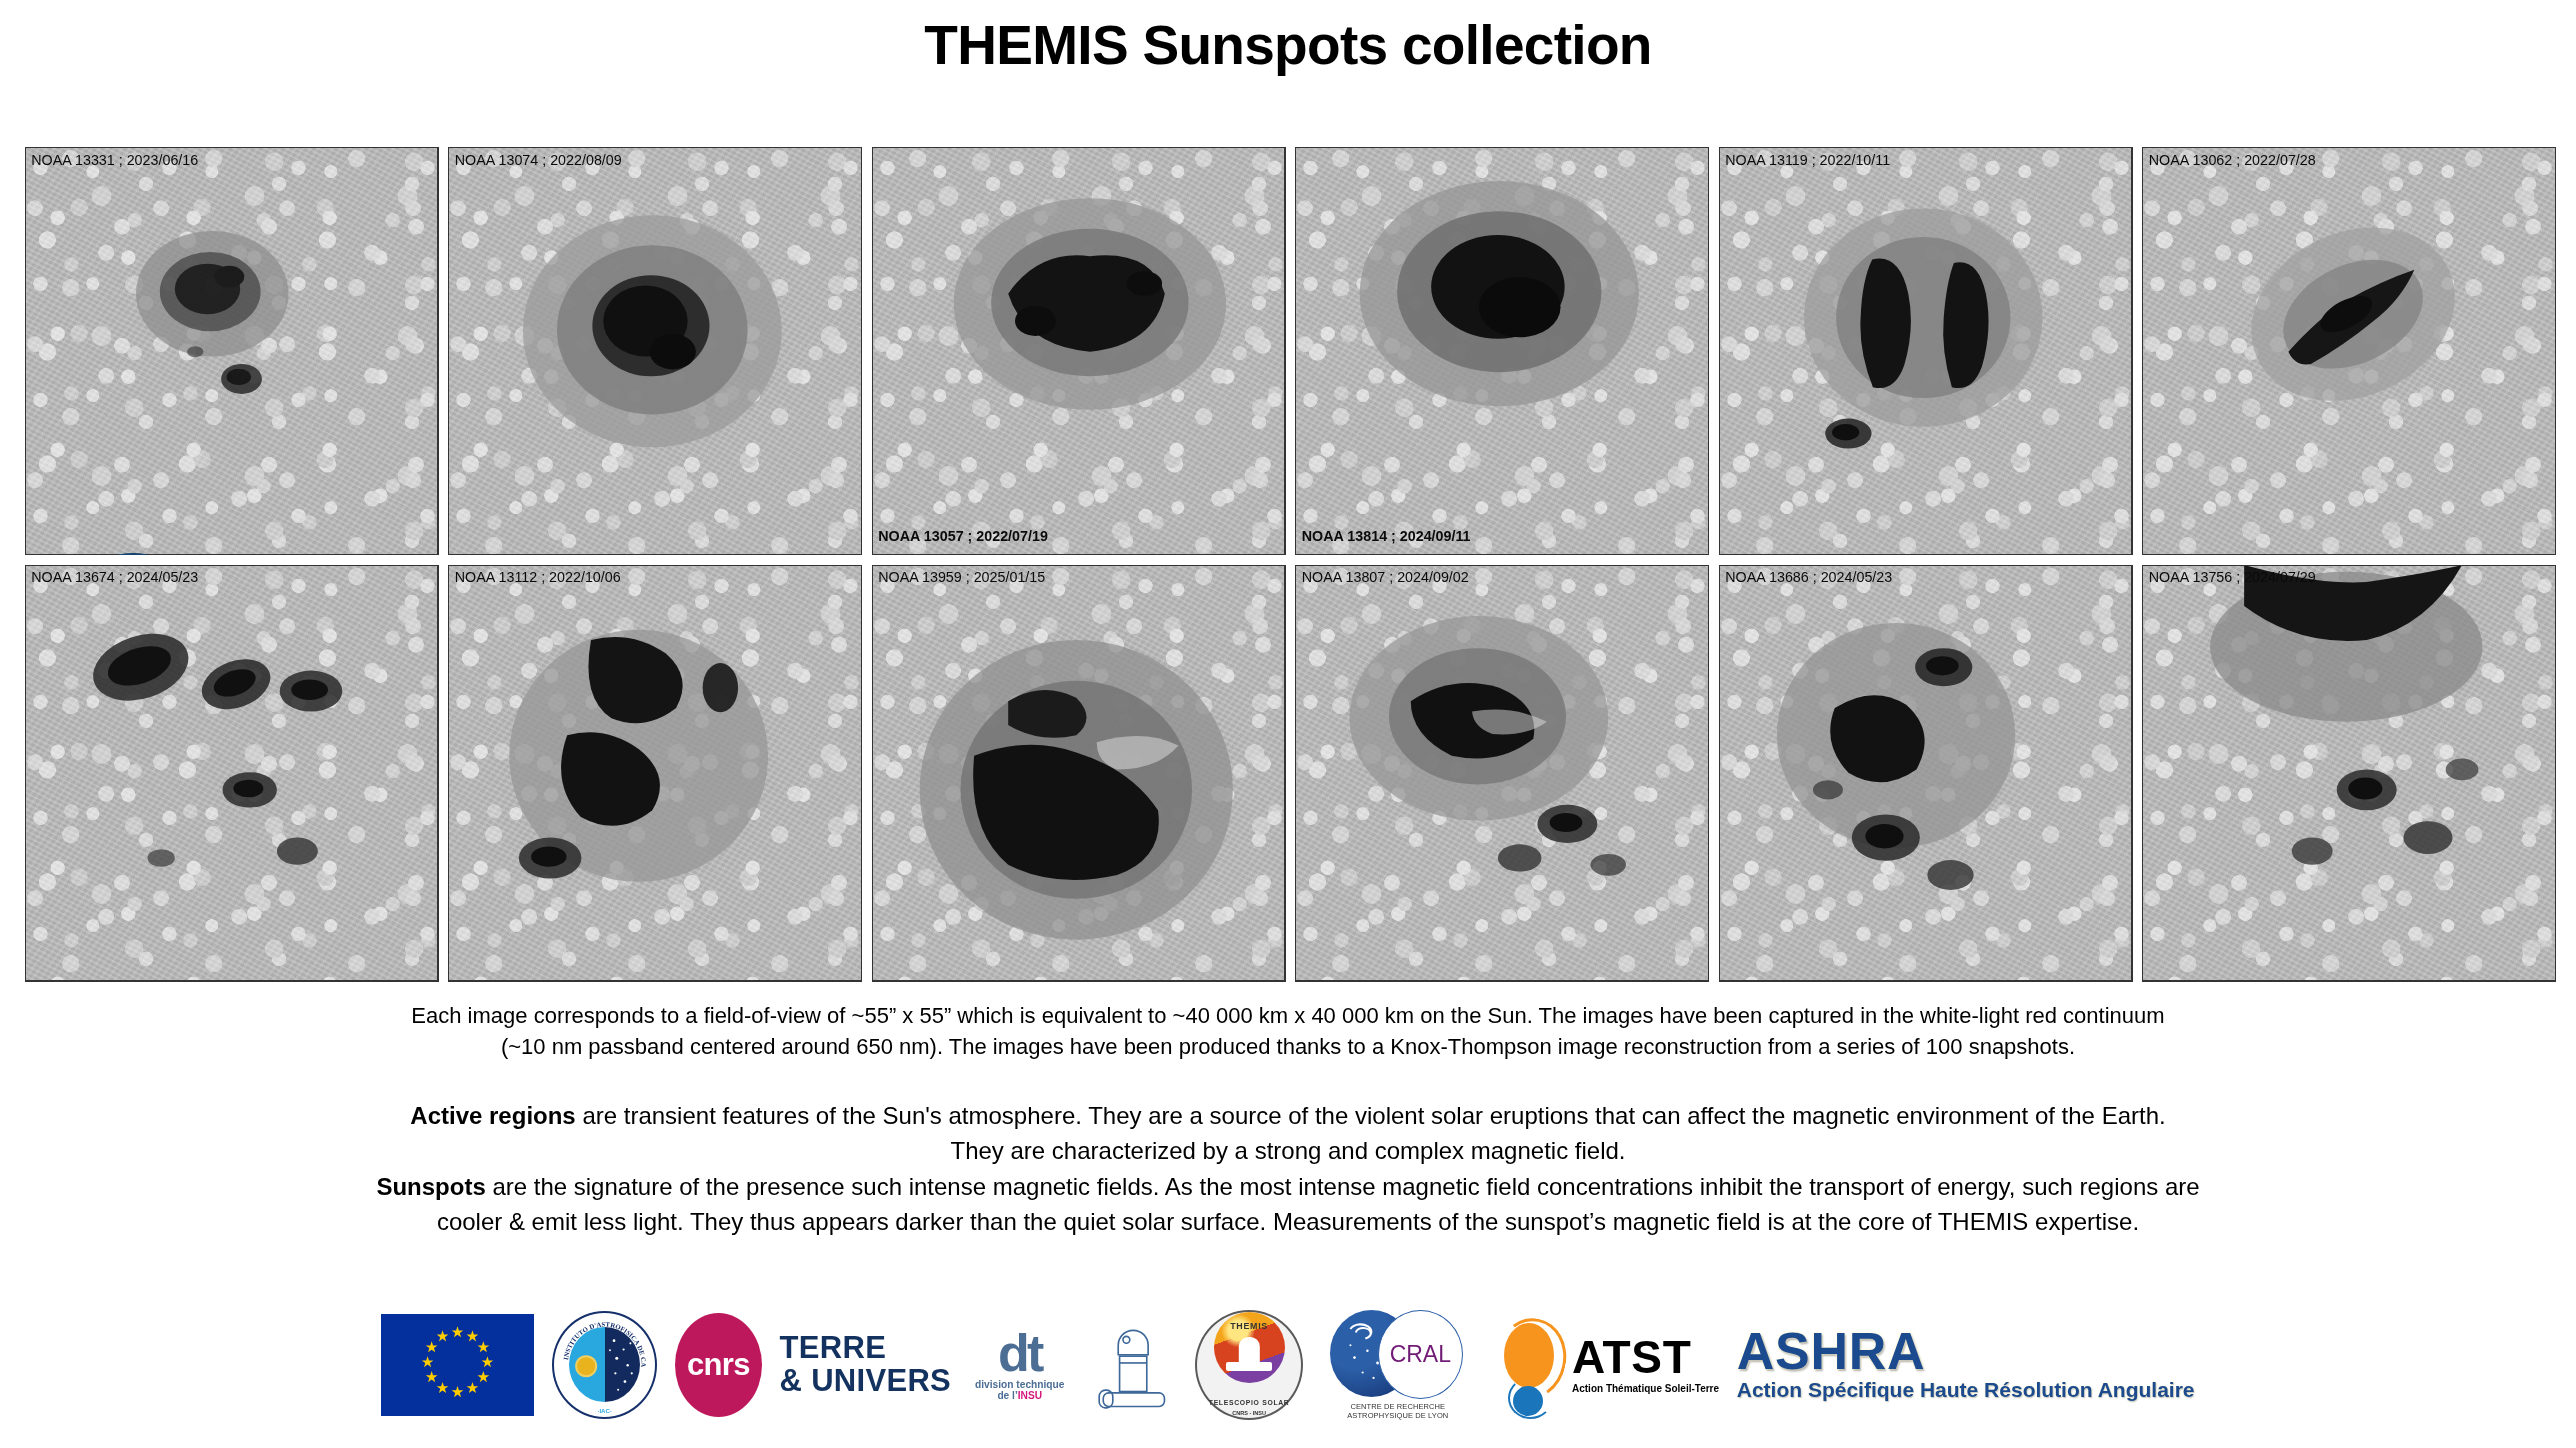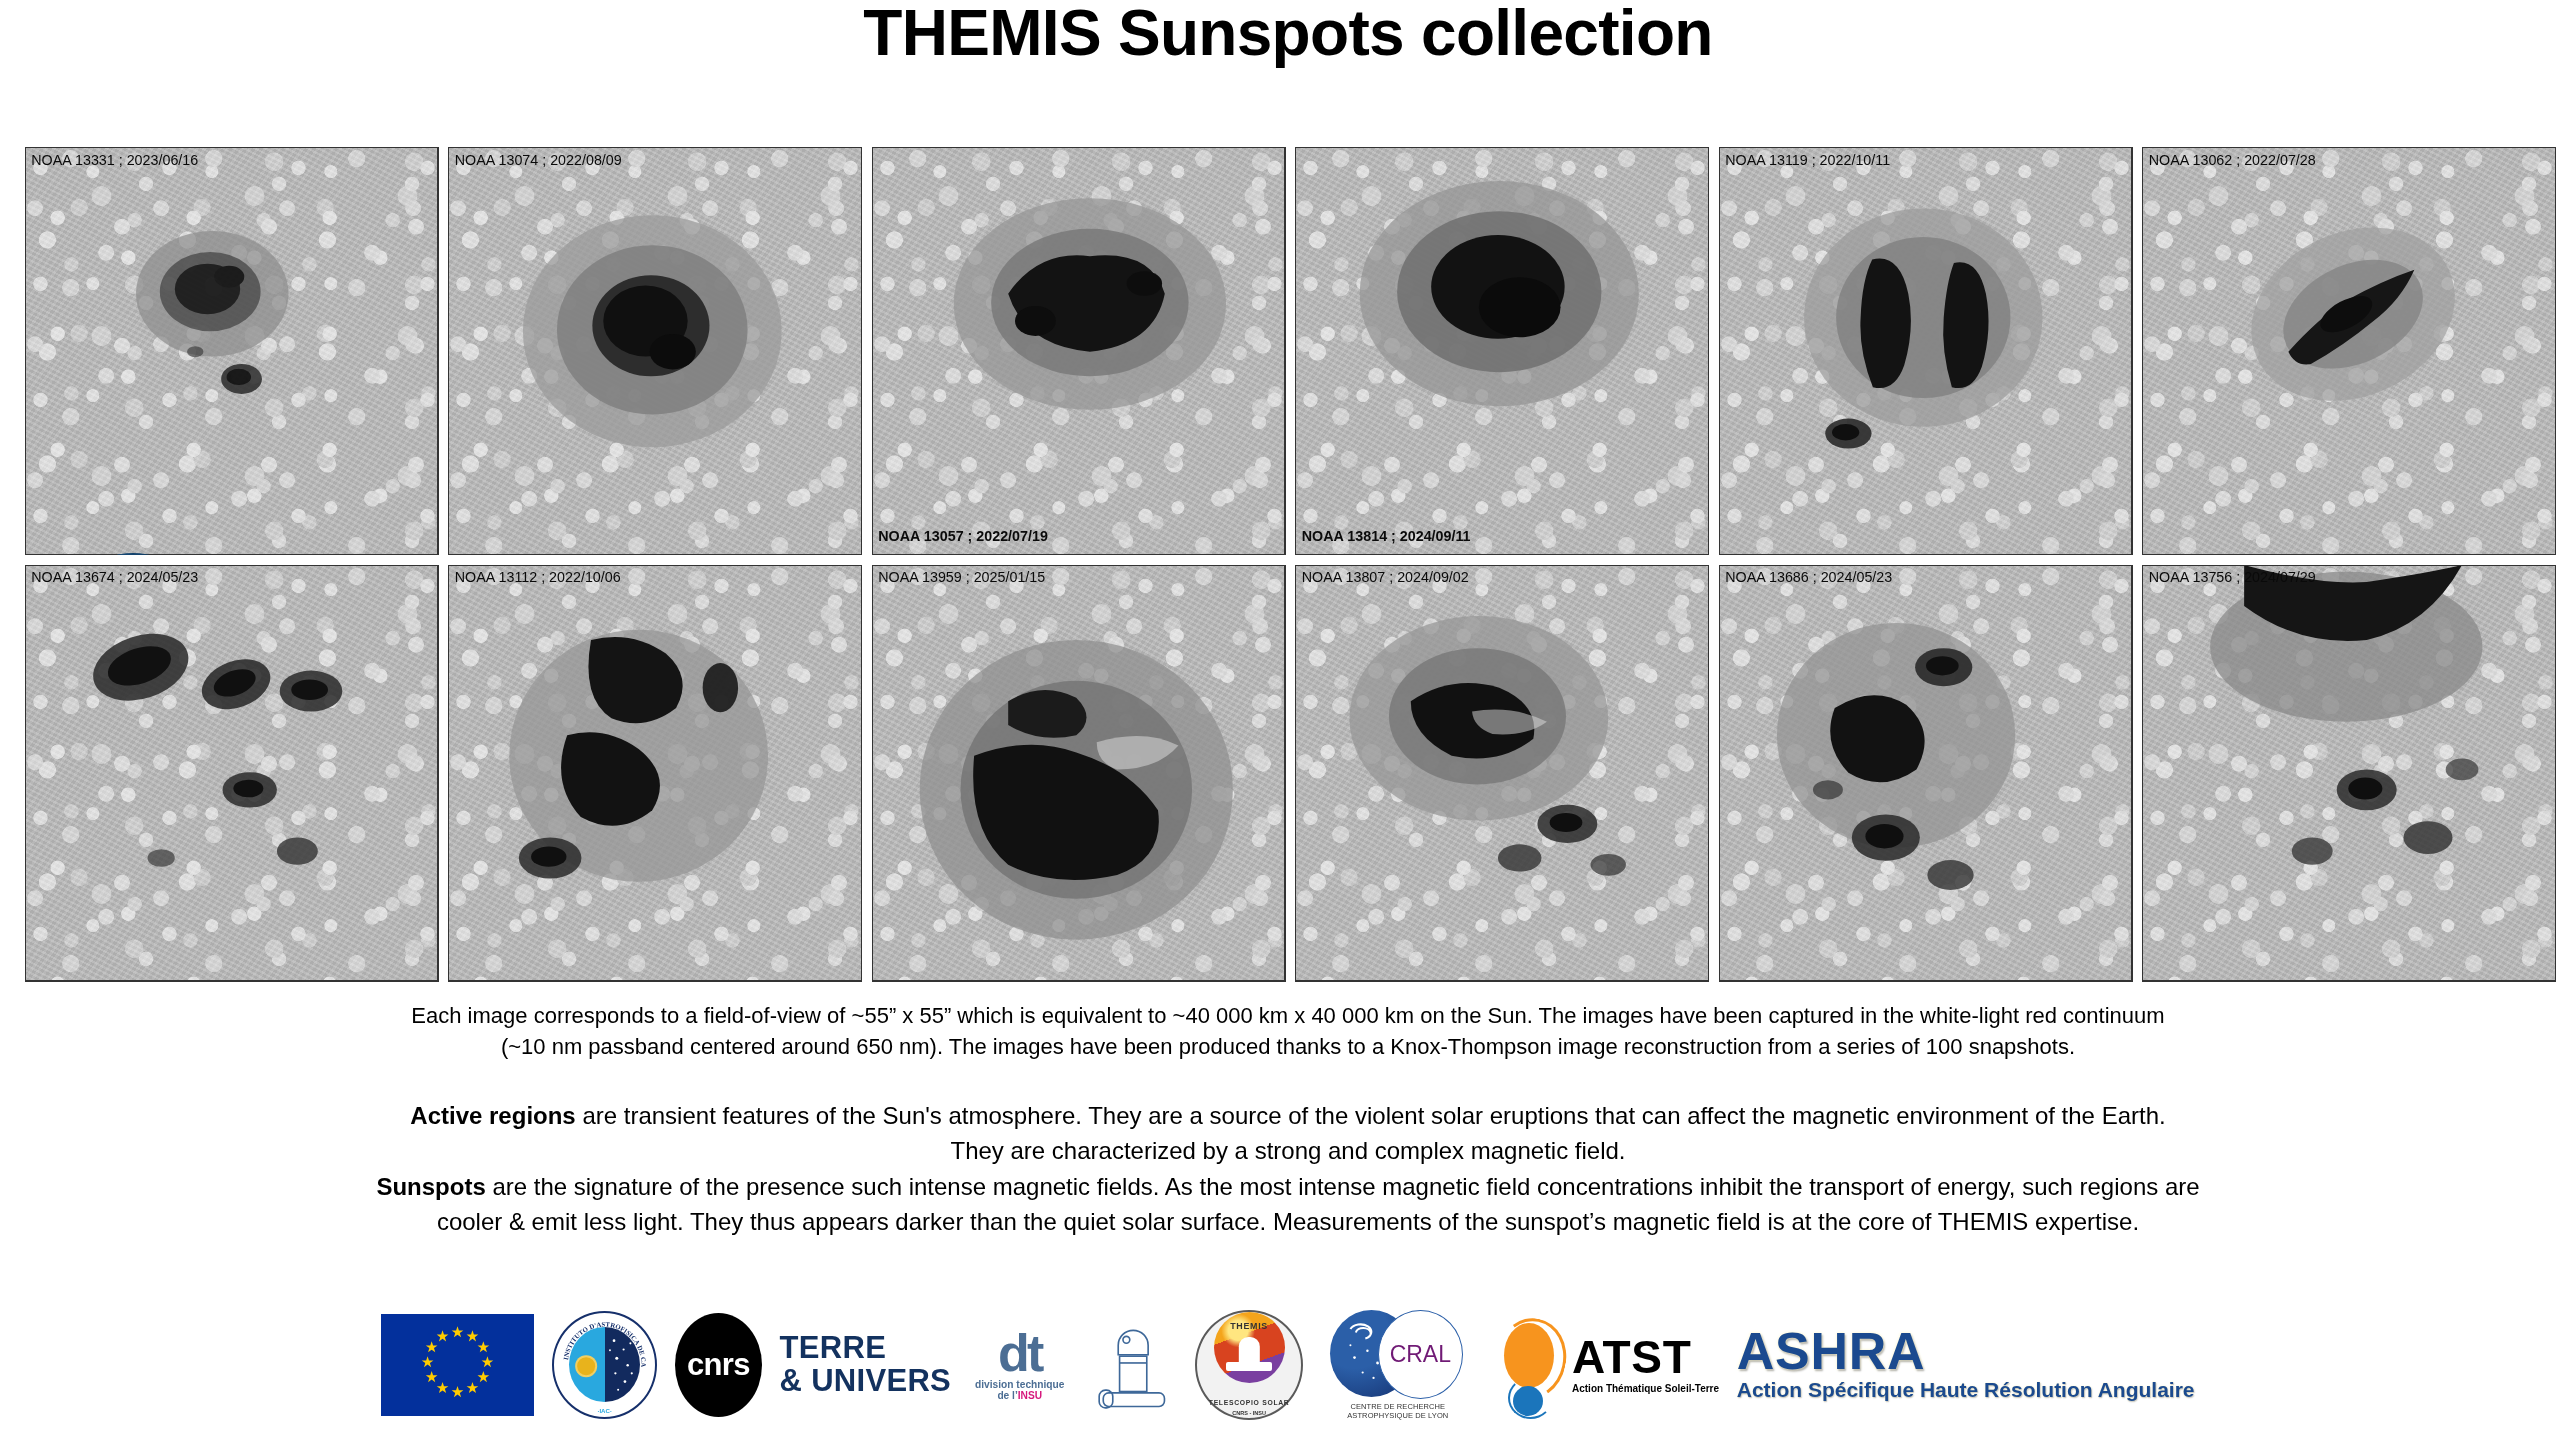--- a/index.html
+++ b/index.html
@@ -10,25 +10,25 @@
     width: 2576px; height: 1448px;
     font-family: "Liberation Sans", sans-serif;
     color: #000;
     overflow: hidden;
     position: relative;
   }
 
   
   .poster-title {
     text-align: center;
-    font-size: 64px;
+    font-size: 55px;
     font-weight: bold;
     letter-spacing: -0.7px;
     line-height: 1;
-    padding-top: 1px;
+    padding-top: 18px;
     height: 102px;
     box-sizing: border-box;
   }
 
   
   .grid {
     position: absolute;
     left: 24.5px;
     top: 147px;
     width: 2532px;
@@ -188,21 +188,21 @@
   }
   .iac-caption {
     position: absolute; bottom: 2.7px; left: 0; right: 0;
     text-align: center; font-size: 6.1px; color: #29a8df; font-weight: bold;
   }
 
   
   .cnrs {
     width: 87px; height: 104px;
     border-radius: 50% / 50%;
-    background: #000000;
+    background: #be185d;
     color: #fff;
     display: flex; align-items: center; justify-content: center;
     font-size: 31px; font-weight: bold; letter-spacing: -0.7px;
   }
 
   
   .terre {
     color: #13325f; font-weight: bold; font-size: 31px;
     line-height: 1.05; letter-spacing: 0.3px;
     white-space: nowrap;

